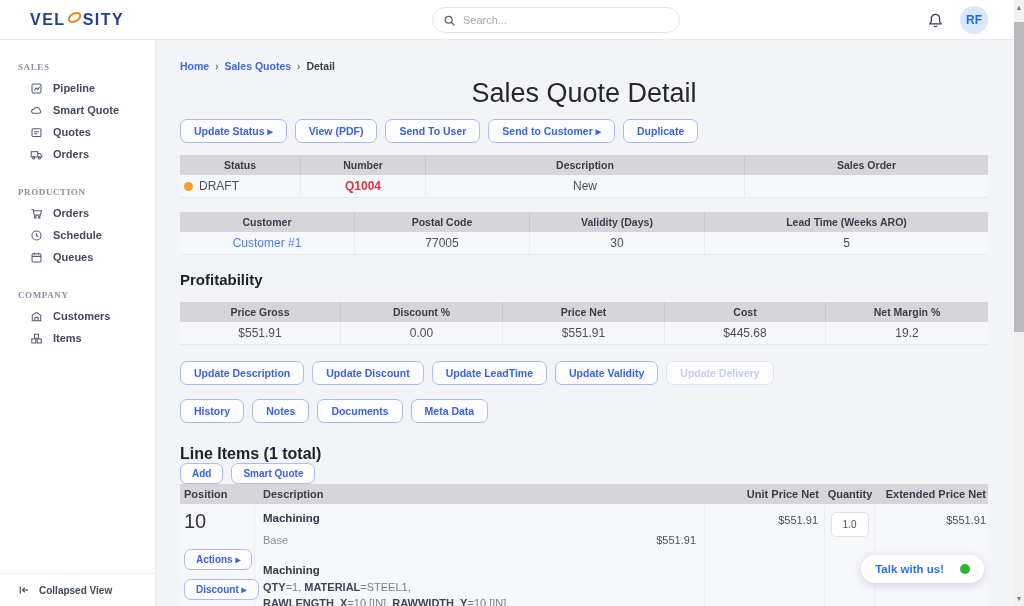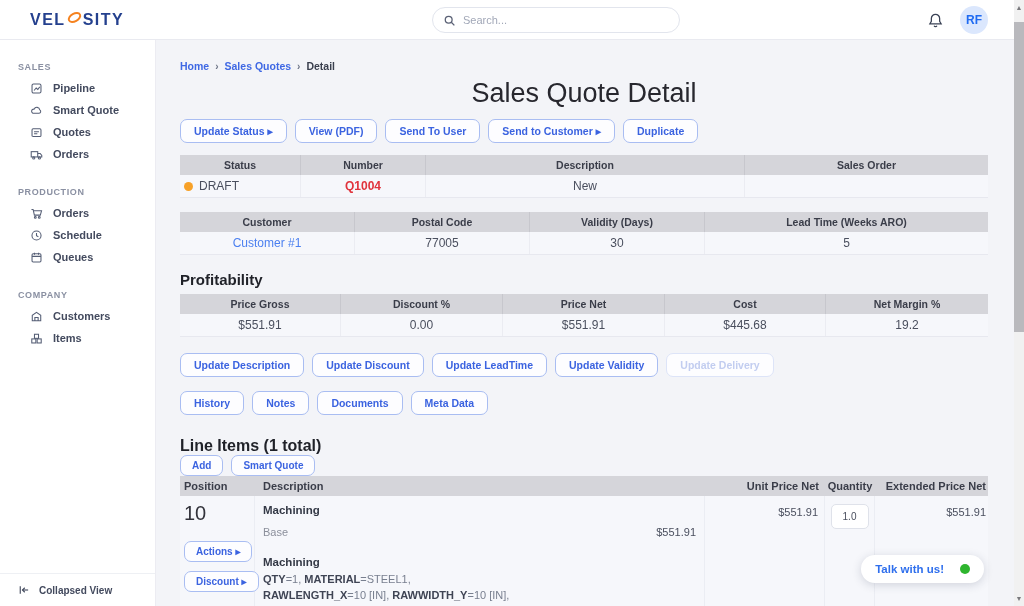--- a/index.html
+++ b/index.html
@@ -19,21 +19,21 @@
     font-family:"Liberation Sans", sans-serif; background:transparent; }
   .searchbox input::placeholder { color:#a2a8b8; }
   .top-right { position:absolute; right:36px; top:0; height:40px; display:flex; align-items:center; gap:16px; }
   .bell { cursor:pointer; display:flex; }
   .avatar { width:28px; height:28px; border-radius:50%; background:#dbe7fd; color:#1f6bf2;
     font-weight:bold; font-size:12px; display:flex; align-items:center; justify-content:center; cursor:pointer; }
 
   
   .sidebar { position:fixed; top:40px; left:0; width:156px; height:566px; background:#fff;
     border-right:1px solid #ececf2; z-index:30; }
-  .sec-label { margin:22px 0 5px 18px; font-size:9px; font-weight:bold; color:#8a90a2; letter-spacing:.6px; }
+  .sec-label { margin:22px 0 5px 18px; font-size:9px; font-weight:bold; color:#8a90a2; letter-spacing:.6px;font-family:Liberation Serif, serif; }
   .side-item { display:flex; align-items:center; gap:10px; padding:4.5px 0 4.5px 30px;
     font-size:11px; font-weight:bold; color:#434a5e; cursor:pointer; }
   .side-item svg { flex:0 0 auto; }
   .side-footer { position:absolute; bottom:0; left:0; width:100%; padding:10px 0 10px 18px;
     border-top:1px solid #eef0f4; display:flex; align-items:center; gap:9px;
     font-size:10px; font-weight:bold; color:#434a5e; cursor:pointer; background:#fff; }
 
   
   .main { position:absolute; top:40px; left:156px; width:868px; height:566px;
     padding:0 36px 0 24px; }
@@ -263,21 +263,21 @@
   <div class="trow">
     <div class="c" style="width:175px">
       <span class="link">Customer #1</span>
     </div>
     <div class="c" style="width:175px">77005</div>
     <div class="c" style="width:175px">30</div>
     <div class="c" style="width:283px">5</div>
   </div>
 
   <div class="h2 mt16">Profitability</div>
-  <div class="thead" style="margin-top:6px">
+  <div class="thead" style="margin-top:14px">
     <div class="c" style="width:161px">Price Gross</div>
     <div class="c" style="width:162px">Discount %</div>
     <div class="c" style="width:162px">Price Net</div>
     <div class="c" style="width:161px">Cost</div>
     <div class="c" style="width:162px">Net Margin %</div>
   </div>
   <div class="trow">
     <div class="c" style="width:161px">$551.91</div>
     <div class="c" style="width:162px">0.00</div>
     <div class="c" style="width:162px">$551.91</div>

